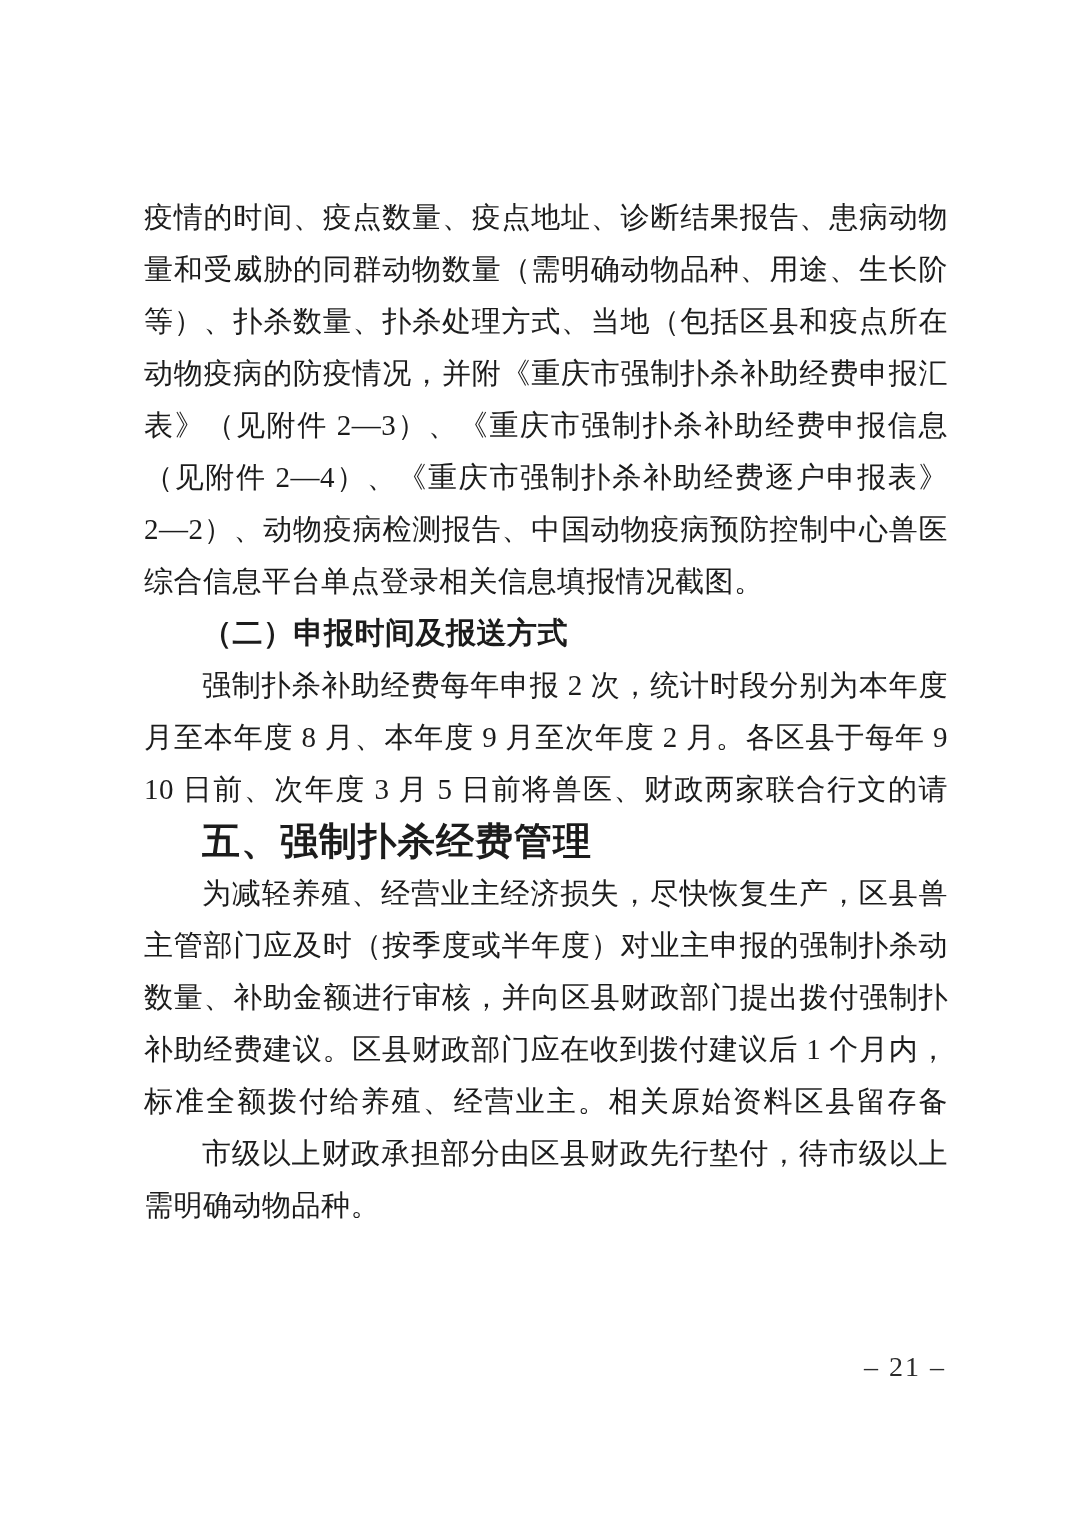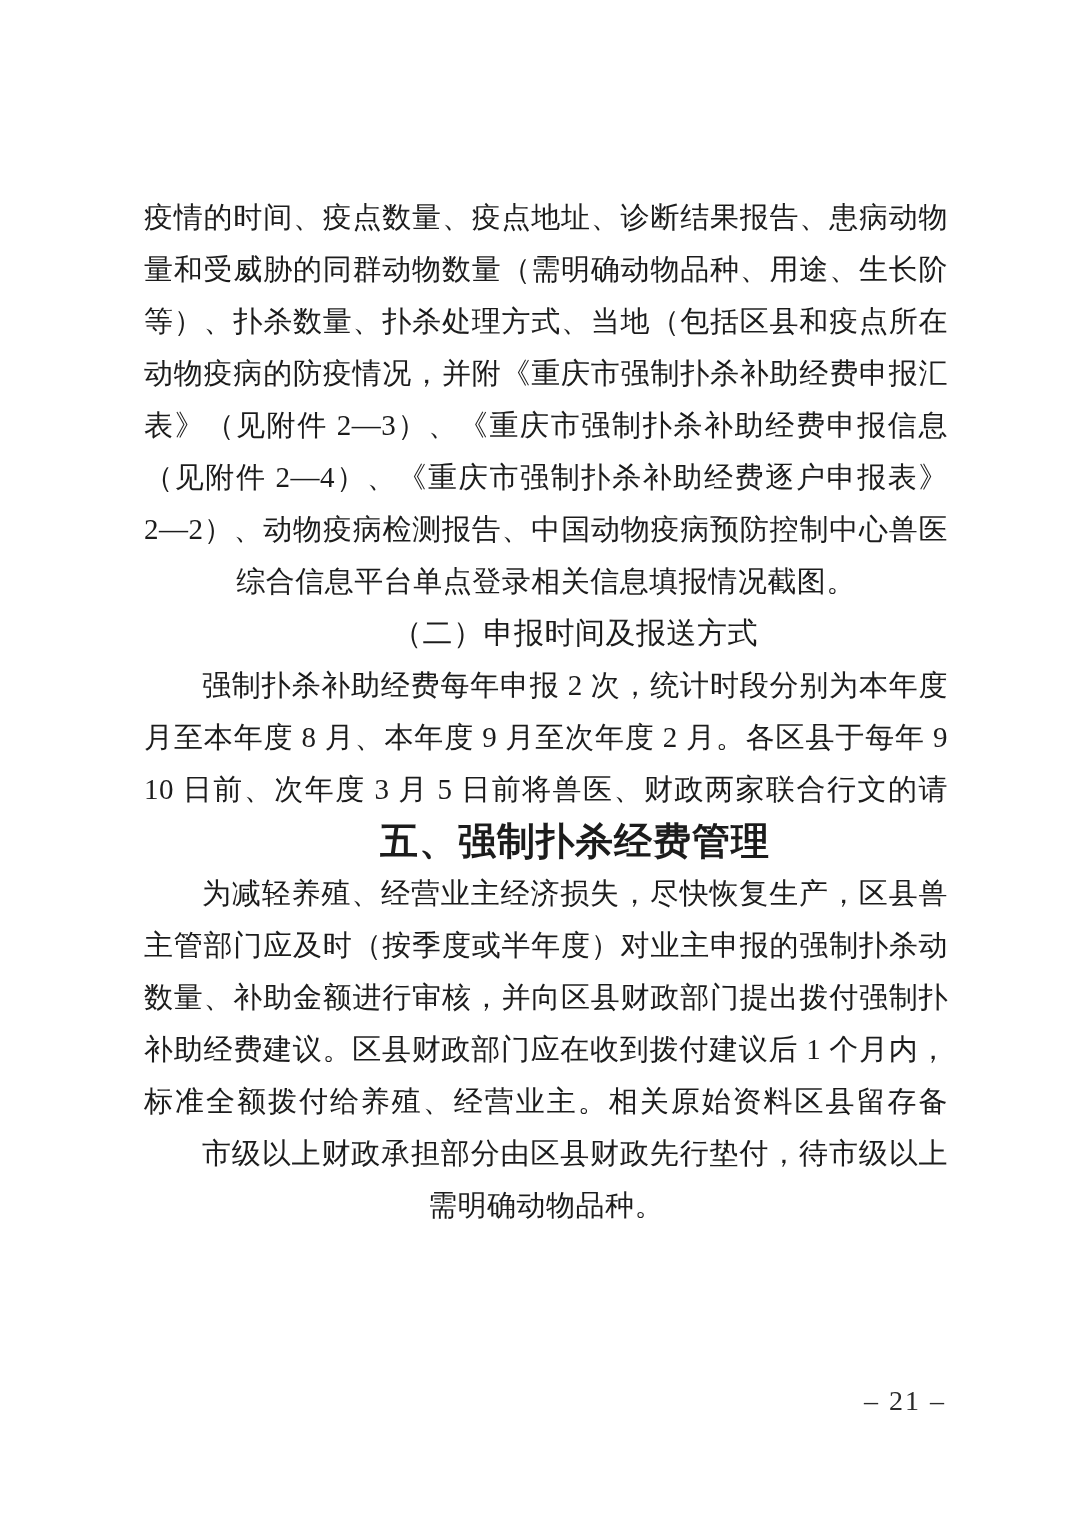--- a/index.html
+++ b/index.html
@@ -21,43 +21,43 @@
     position: absolute;
     left: 144px;
     top: 191px;
     width: 804px;
   }
   .line {
     height: 52px;
     line-height: 52px;
     font-size: 29px;
     overflow: hidden;
-    text-align: center;
+    text-align: left;
     letter-spacing: 0.5px;
   }
   .line.fill {
     text-align: justify;
     text-align-last: justify;
   }
   .line.indent {
     text-indent: 58px;
   }
   .line.heading-kai {
-    font-weight: normal;
+    font-weight: bold;
     font-size: 30px;
   }
   .line.heading-hei {
     font-weight: bold;
     font-size: 38px;
     font-family: "Liberation Sans", "DejaVu Sans", sans-serif;
     letter-spacing: 1px;
   }
   .page-number {
     position: absolute;
-    top: 1386px;
+    top: 1352px;
     right: 128px;
     font-size: 28px;
     line-height: 30px;
     letter-spacing: 2px;
     color: #2a2a2a;
   }
 </style>
 </head>
 <body>
 

